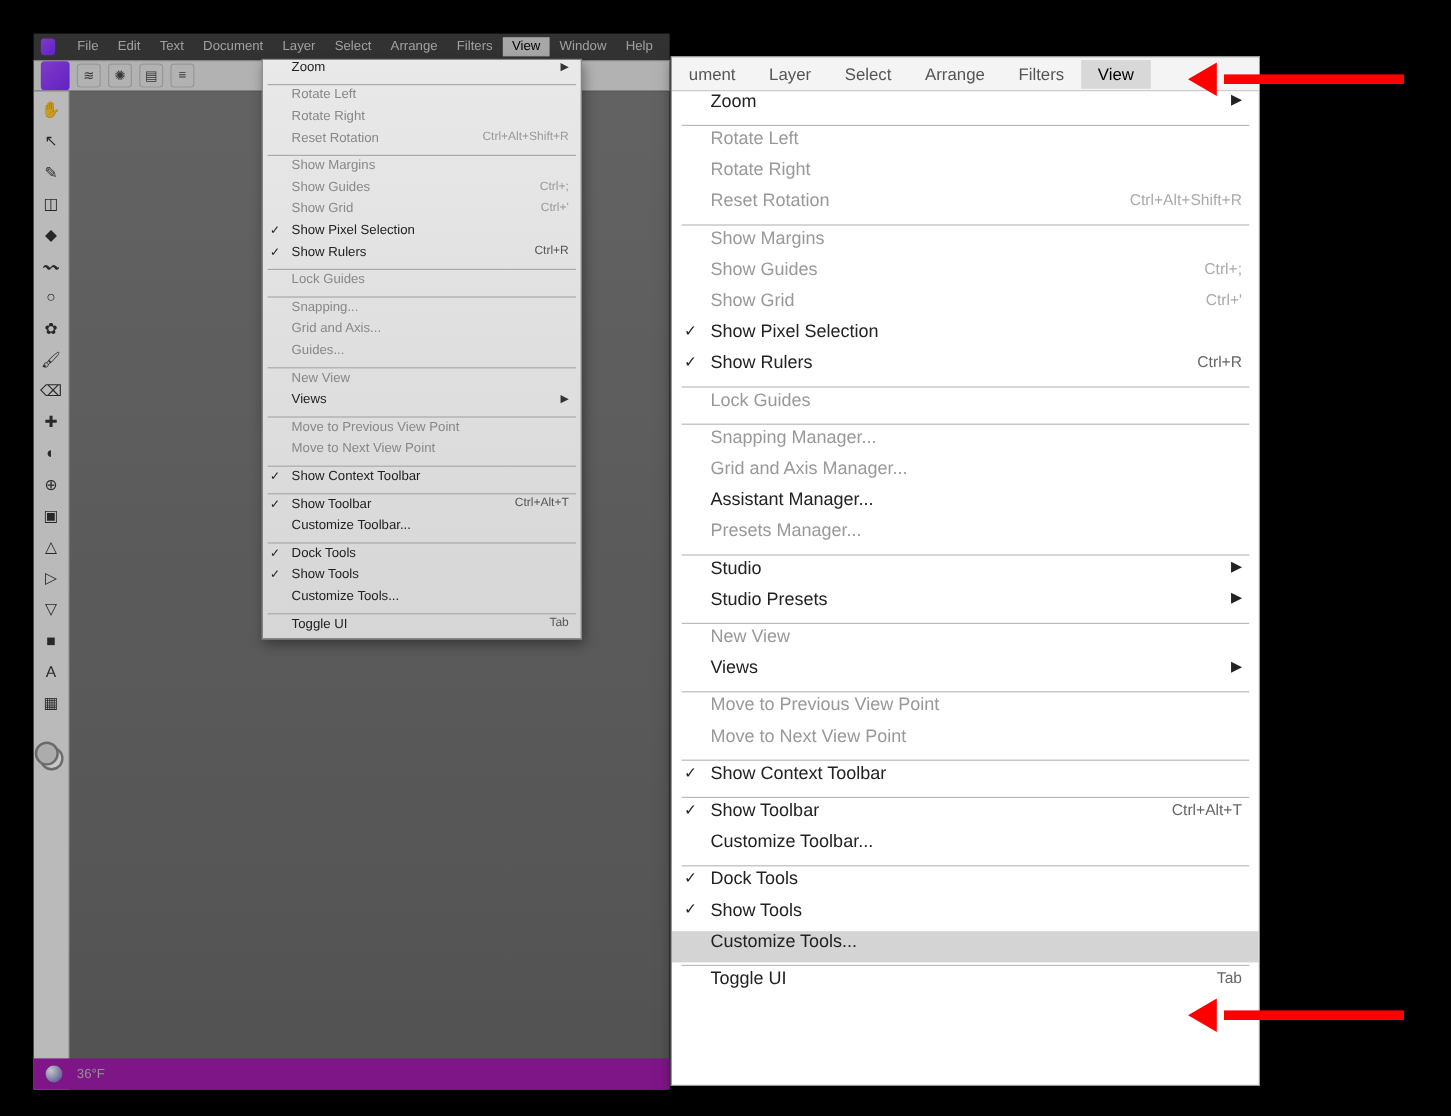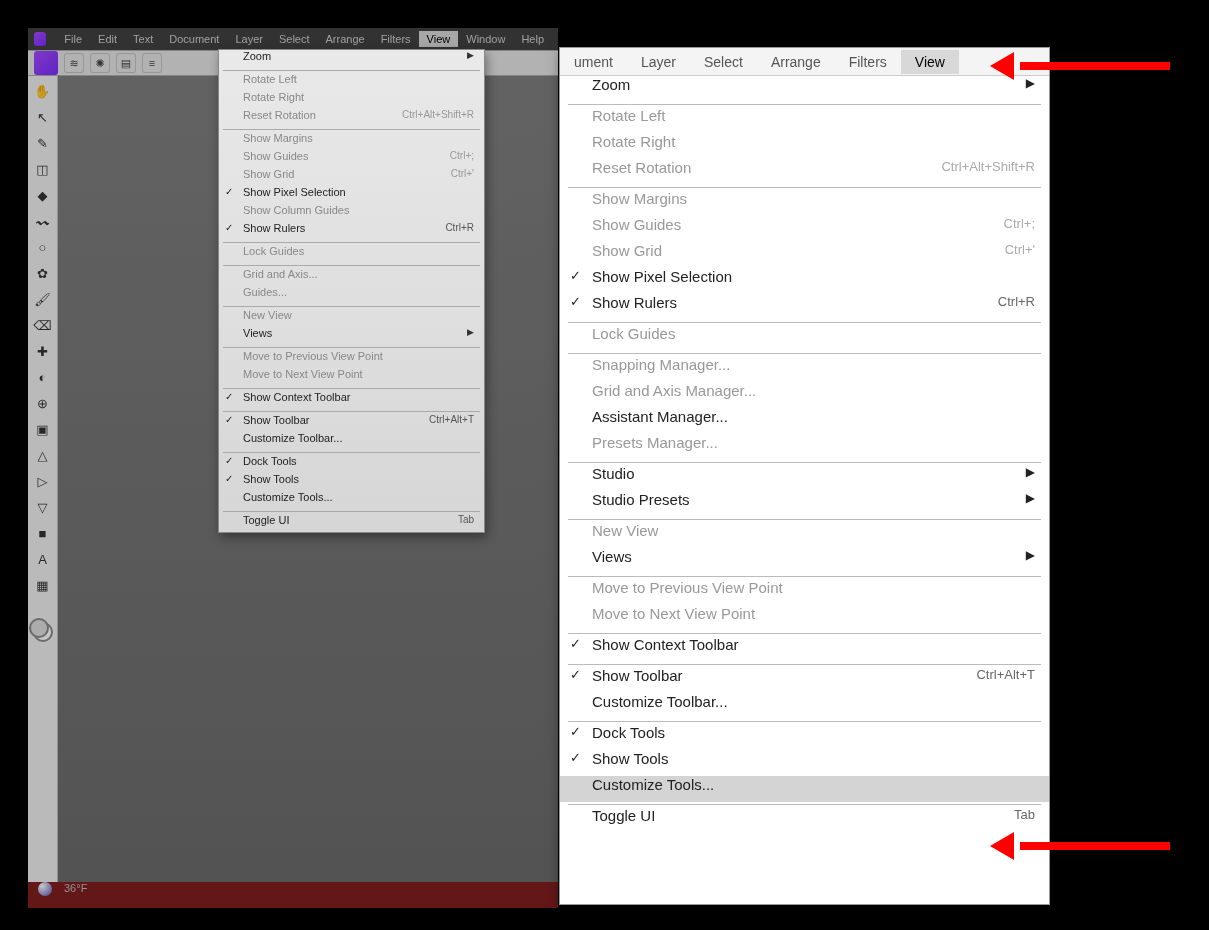--- a/index.html
+++ b/index.html
@@ -11,21 +11,21 @@
   .app-icon { width: 14px; height: 14px; background: linear-gradient(135deg,#a64bff,#7b2bff); border-radius: 3px; margin-right: 6px; }
   .menubar .mi { color: #ccc; font-size: 11px; padding: 2px 8px; cursor: pointer; }
   .menubar .mi.active { background: #d6d6d6; color: #000; }
   .toolbar { background: #e4e4e4; height: 26px; border-top: 1px solid #aaa; border-bottom: 1px solid #aaa; display: flex; align-items: center; padding: 0 6px; gap: 6px; }
   .tb-btn { width: 20px; height: 20px; background: #e4e4e4; border: 1px solid rgba(0,0,0,0.15); border-radius: 3px; display: flex; align-items: center; justify-content: center; color: #444; font-size: 11px; }
   .tb-btn.big { width: 24px; height: 24px; background: linear-gradient(135deg,#a64bff,#7b2bff); border: none; }
   .workspace { display: flex; height: calc(100% - 48px); }
   .toolstrip { width: 30px; background: #eee; border-right: 1px solid #bbb; display: flex; flex-direction: column; align-items: center; padding-top: 6px; gap: 8px; }
   .tool { width: 18px; height: 18px; display: flex; align-items: center; justify-content: center; color: #333; font-size: 13px; cursor: pointer; }
   .canvas { flex: 1; background: linear-gradient(180deg,#7e7e7e 0%, #6a6a6a 100%); position: relative; }
-  .taskbar { position: absolute; left: 0; right: 0; bottom: 0; height: 26px; background: #7f1d1d; display: flex; padding: 0 10px; gap: 6px; }
+  .taskbar { position: absolute; left: 0; right: 0; bottom: 0; height: 26px; background: #a21caf; display: flex; align-items: center; padding: 0 10px; gap: 6px; }
   .temp { color: #bbb; font-size: 11px; margin-left: 6px; }
   .weather-ico { width: 14px; height: 14px; border-radius: 50%; background: radial-gradient(circle at 30% 30%, #fff 0%, #88c 70%, #558 100%); }
 
   
   .dropdown { position: absolute; background: linear-gradient(#e9e9e9,#d6d6d6); border: 1px solid #888; box-shadow: 2px 4px 10px rgba(0,0,0,0.4); font-size: 11px; color: #222; }
   .dropdown.small { left: 218px; top: 49px; width: 267px; }
   .dd-item { display: flex; align-items: flex-start; height: 18px; padding: 0 10px 0 24px; position: relative; cursor: pointer; }
   .dd-item.disabled { color: #888; }
   .dd-item .shortcut { margin-left: auto; color: #555; font-size: 10px; }
   .dd-item.disabled .shortcut { color: #999; }
@@ -139,33 +139,33 @@
       <span class="shortcut">Ctrl+;</span>
     </div>
     <div class="dd-item disabled">
       <span>Show Grid</span>
       <span class="shortcut">Ctrl+'</span>
     </div>
     <div class="dd-item">
       <span class="check">✓</span>
       <span>Show Pixel Selection</span>
     </div>
-    <div class="dd-item disabled">
-      <span>Show Column Guides</span>
-    </div>
     <div class="dd-item">
       <span class="check">✓</span>
       <span>Show Rulers</span>
       <span class="shortcut">Ctrl+R</span>
     </div>
     <div class="dd-sep"></div>
     <div class="dd-item disabled">
       <span>Lock Guides</span>
     </div>
     <div class="dd-sep"></div>
+    <div class="dd-item disabled">
+      <span>Snapping...</span>
+    </div>
     <div class="dd-item disabled">
       <span>Grid and Axis...</span>
     </div>
     <div class="dd-item disabled">
       <span>Guides...</span>
     </div>
     <div class="dd-sep"></div>
     <div class="dd-item disabled">
       <span>New View</span>
     </div>

